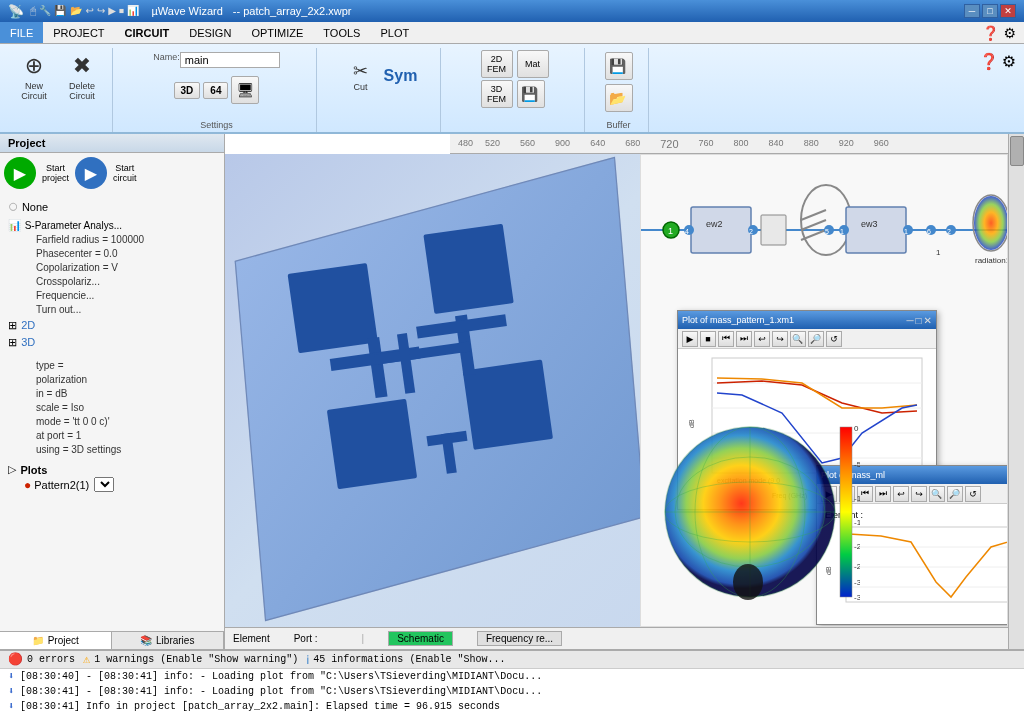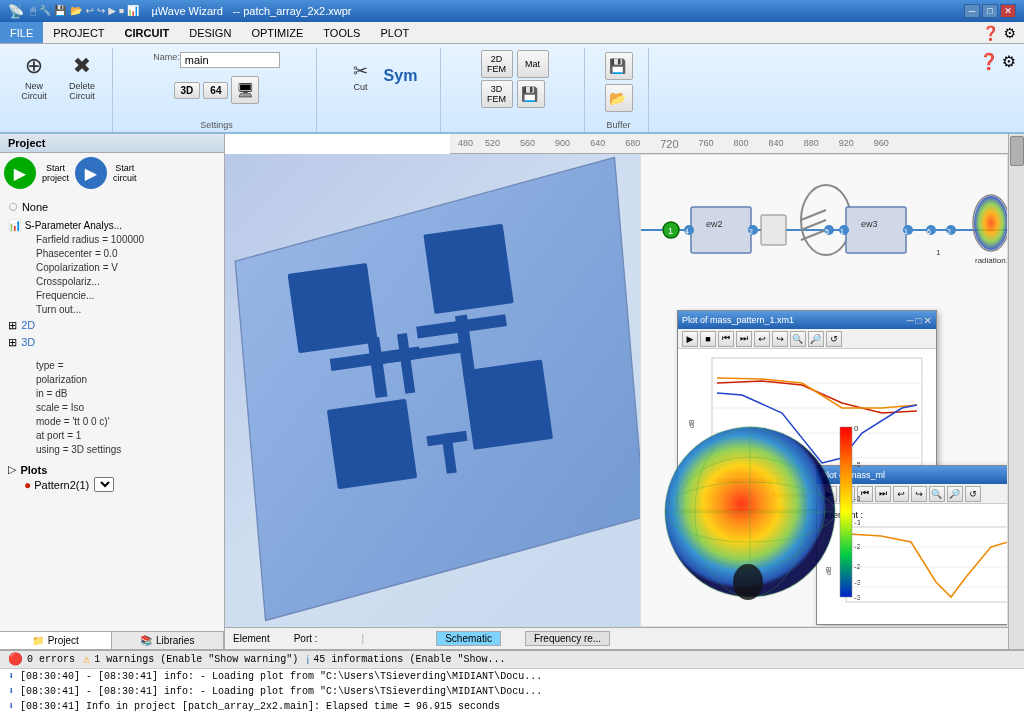--- a/index.html
+++ b/index.html
@@ -316,21 +316,21 @@
       padding: 0 8px;
       font-size: 10px;
     }
     .ep-tab {
       padding: 1px 8px;
       cursor: pointer;
       background: #e0e0e0;
       border: 1px solid #aaa;
       font-size: 10px;
     }
-    .ep-tab.active { background: #7dd3fc; margin-left: 48px; }
+    .ep-tab.active { background: #22c55e; }
   </style>
 </head>
 <body>
 
 <div class="title-bar">
   <div class="title-bar-left">
     <span style="font-size:13px;">📡</span>
     <span style="display:flex;gap:3px;">
       <span style="font-size:10px;color:#ddd;">🖱</span>
       <span style="font-size:10px;color:#ddd;">🔧</span>

